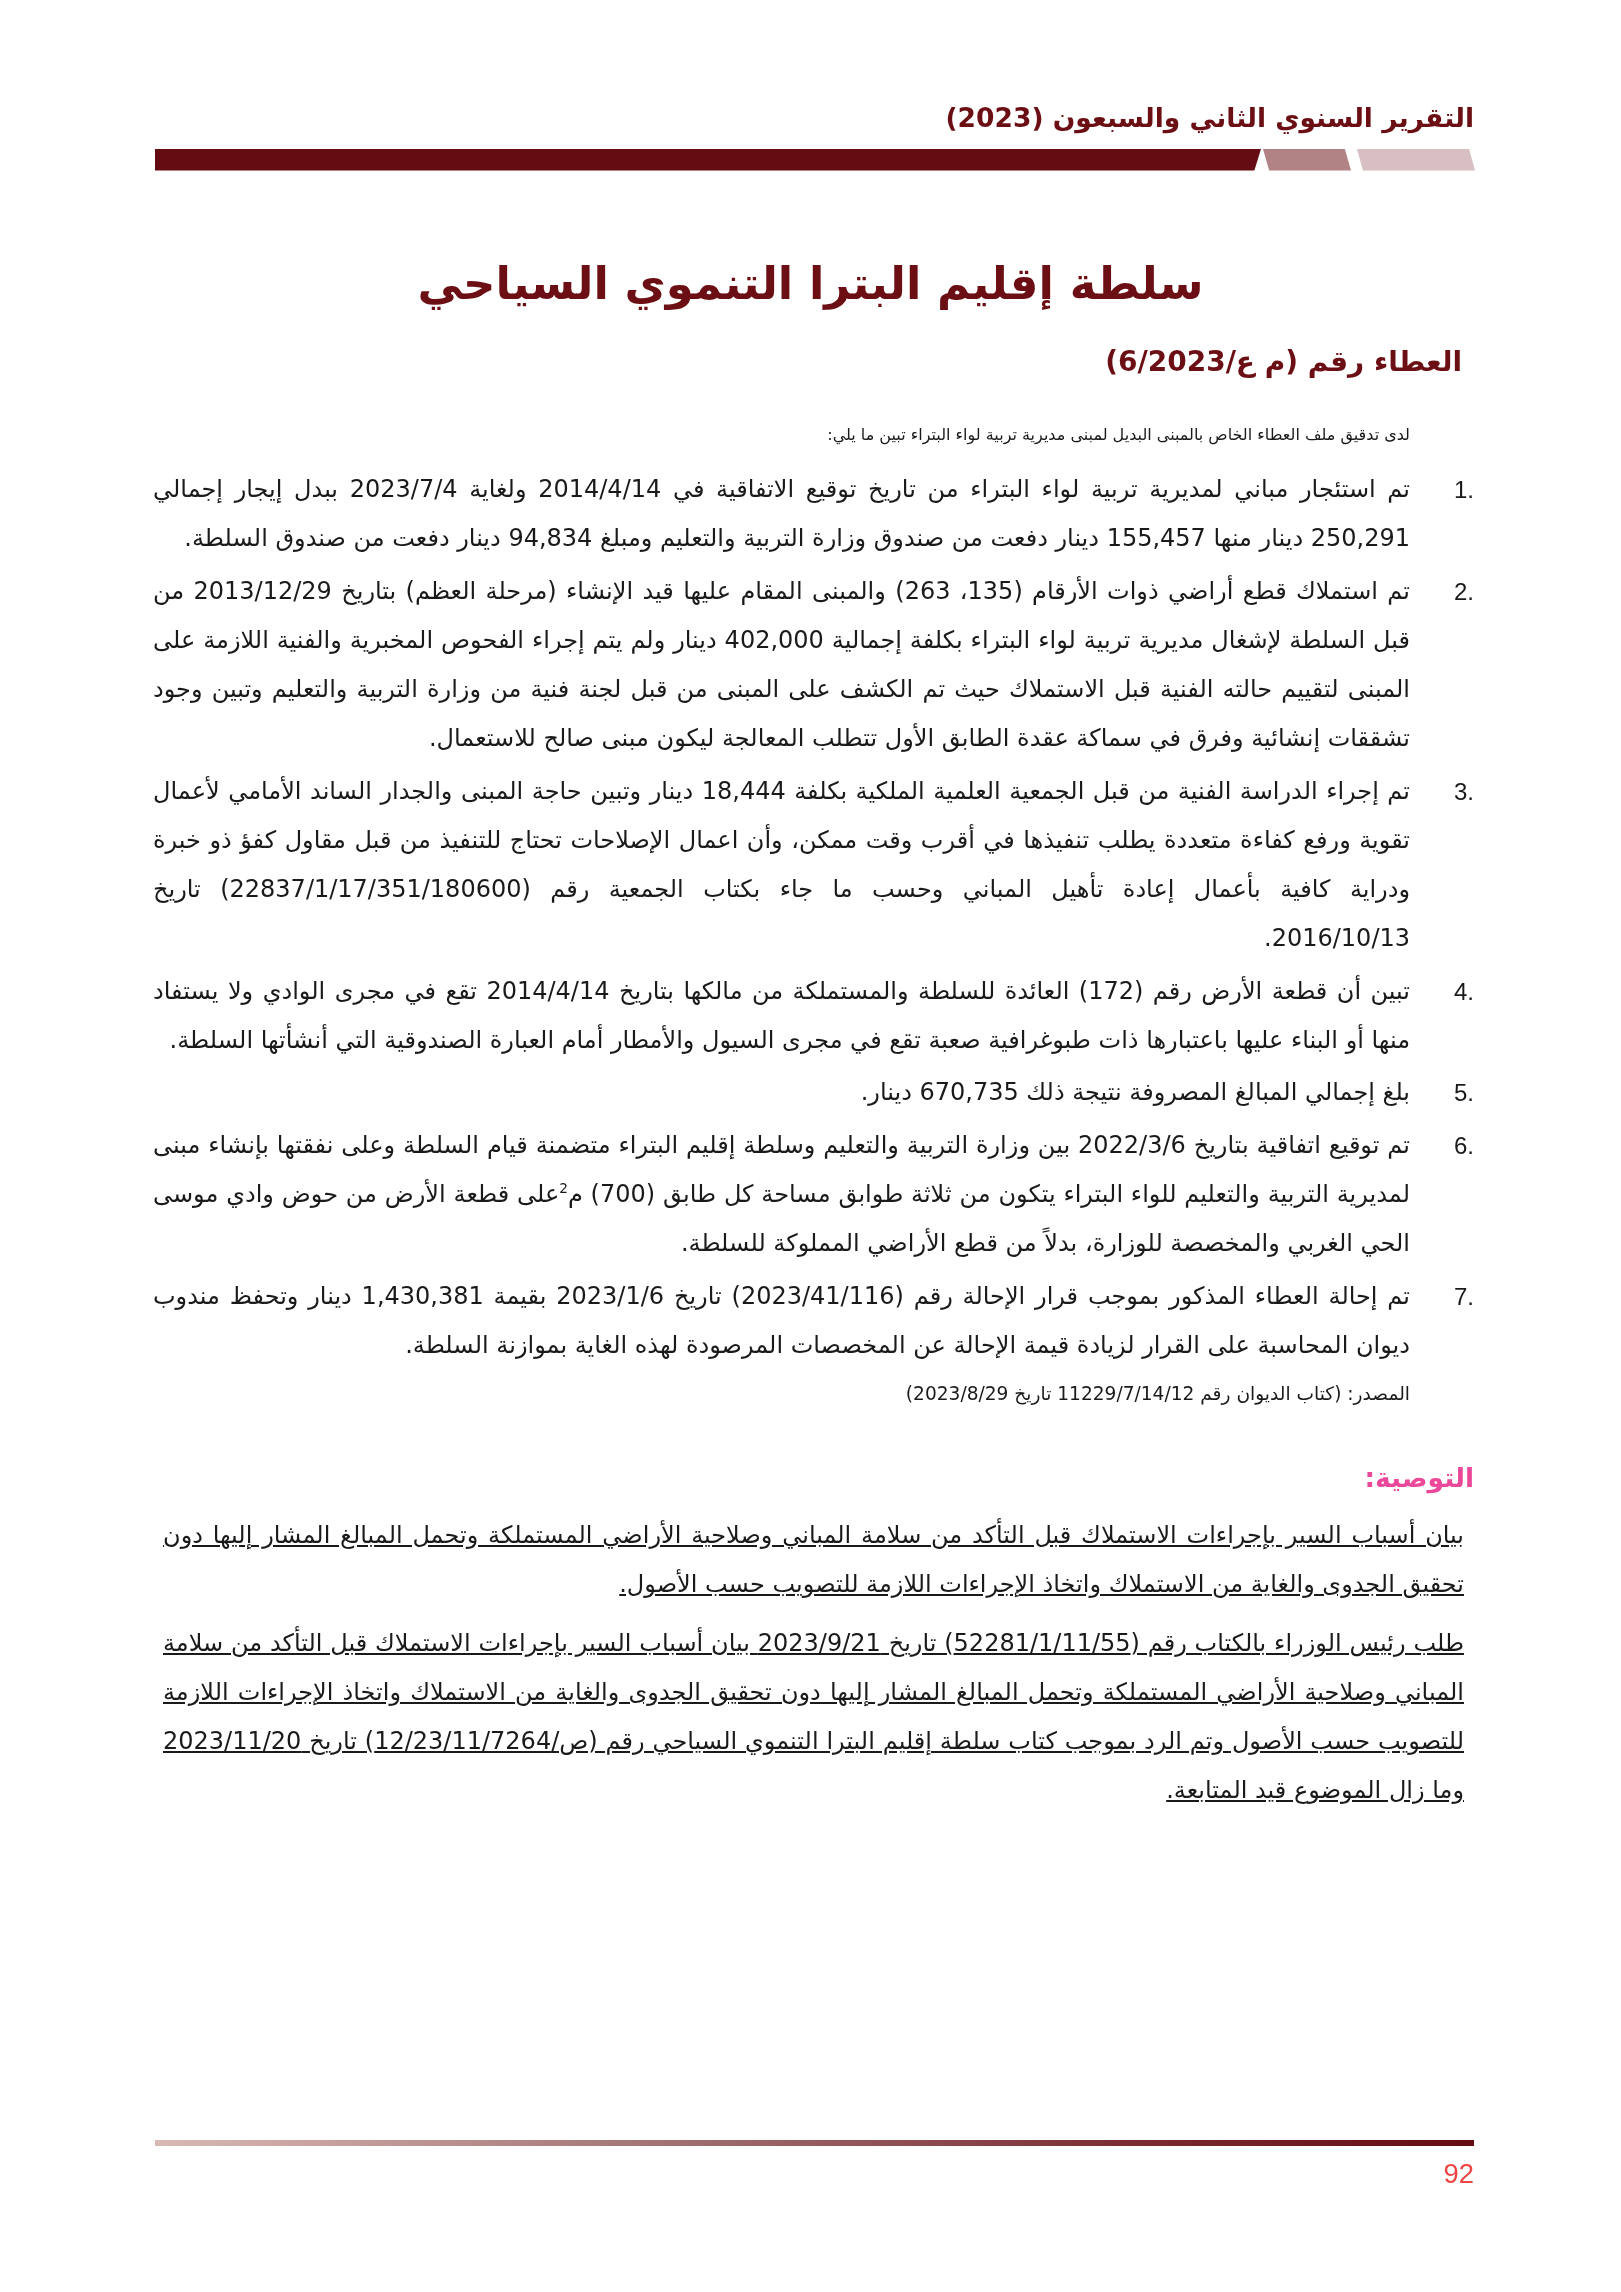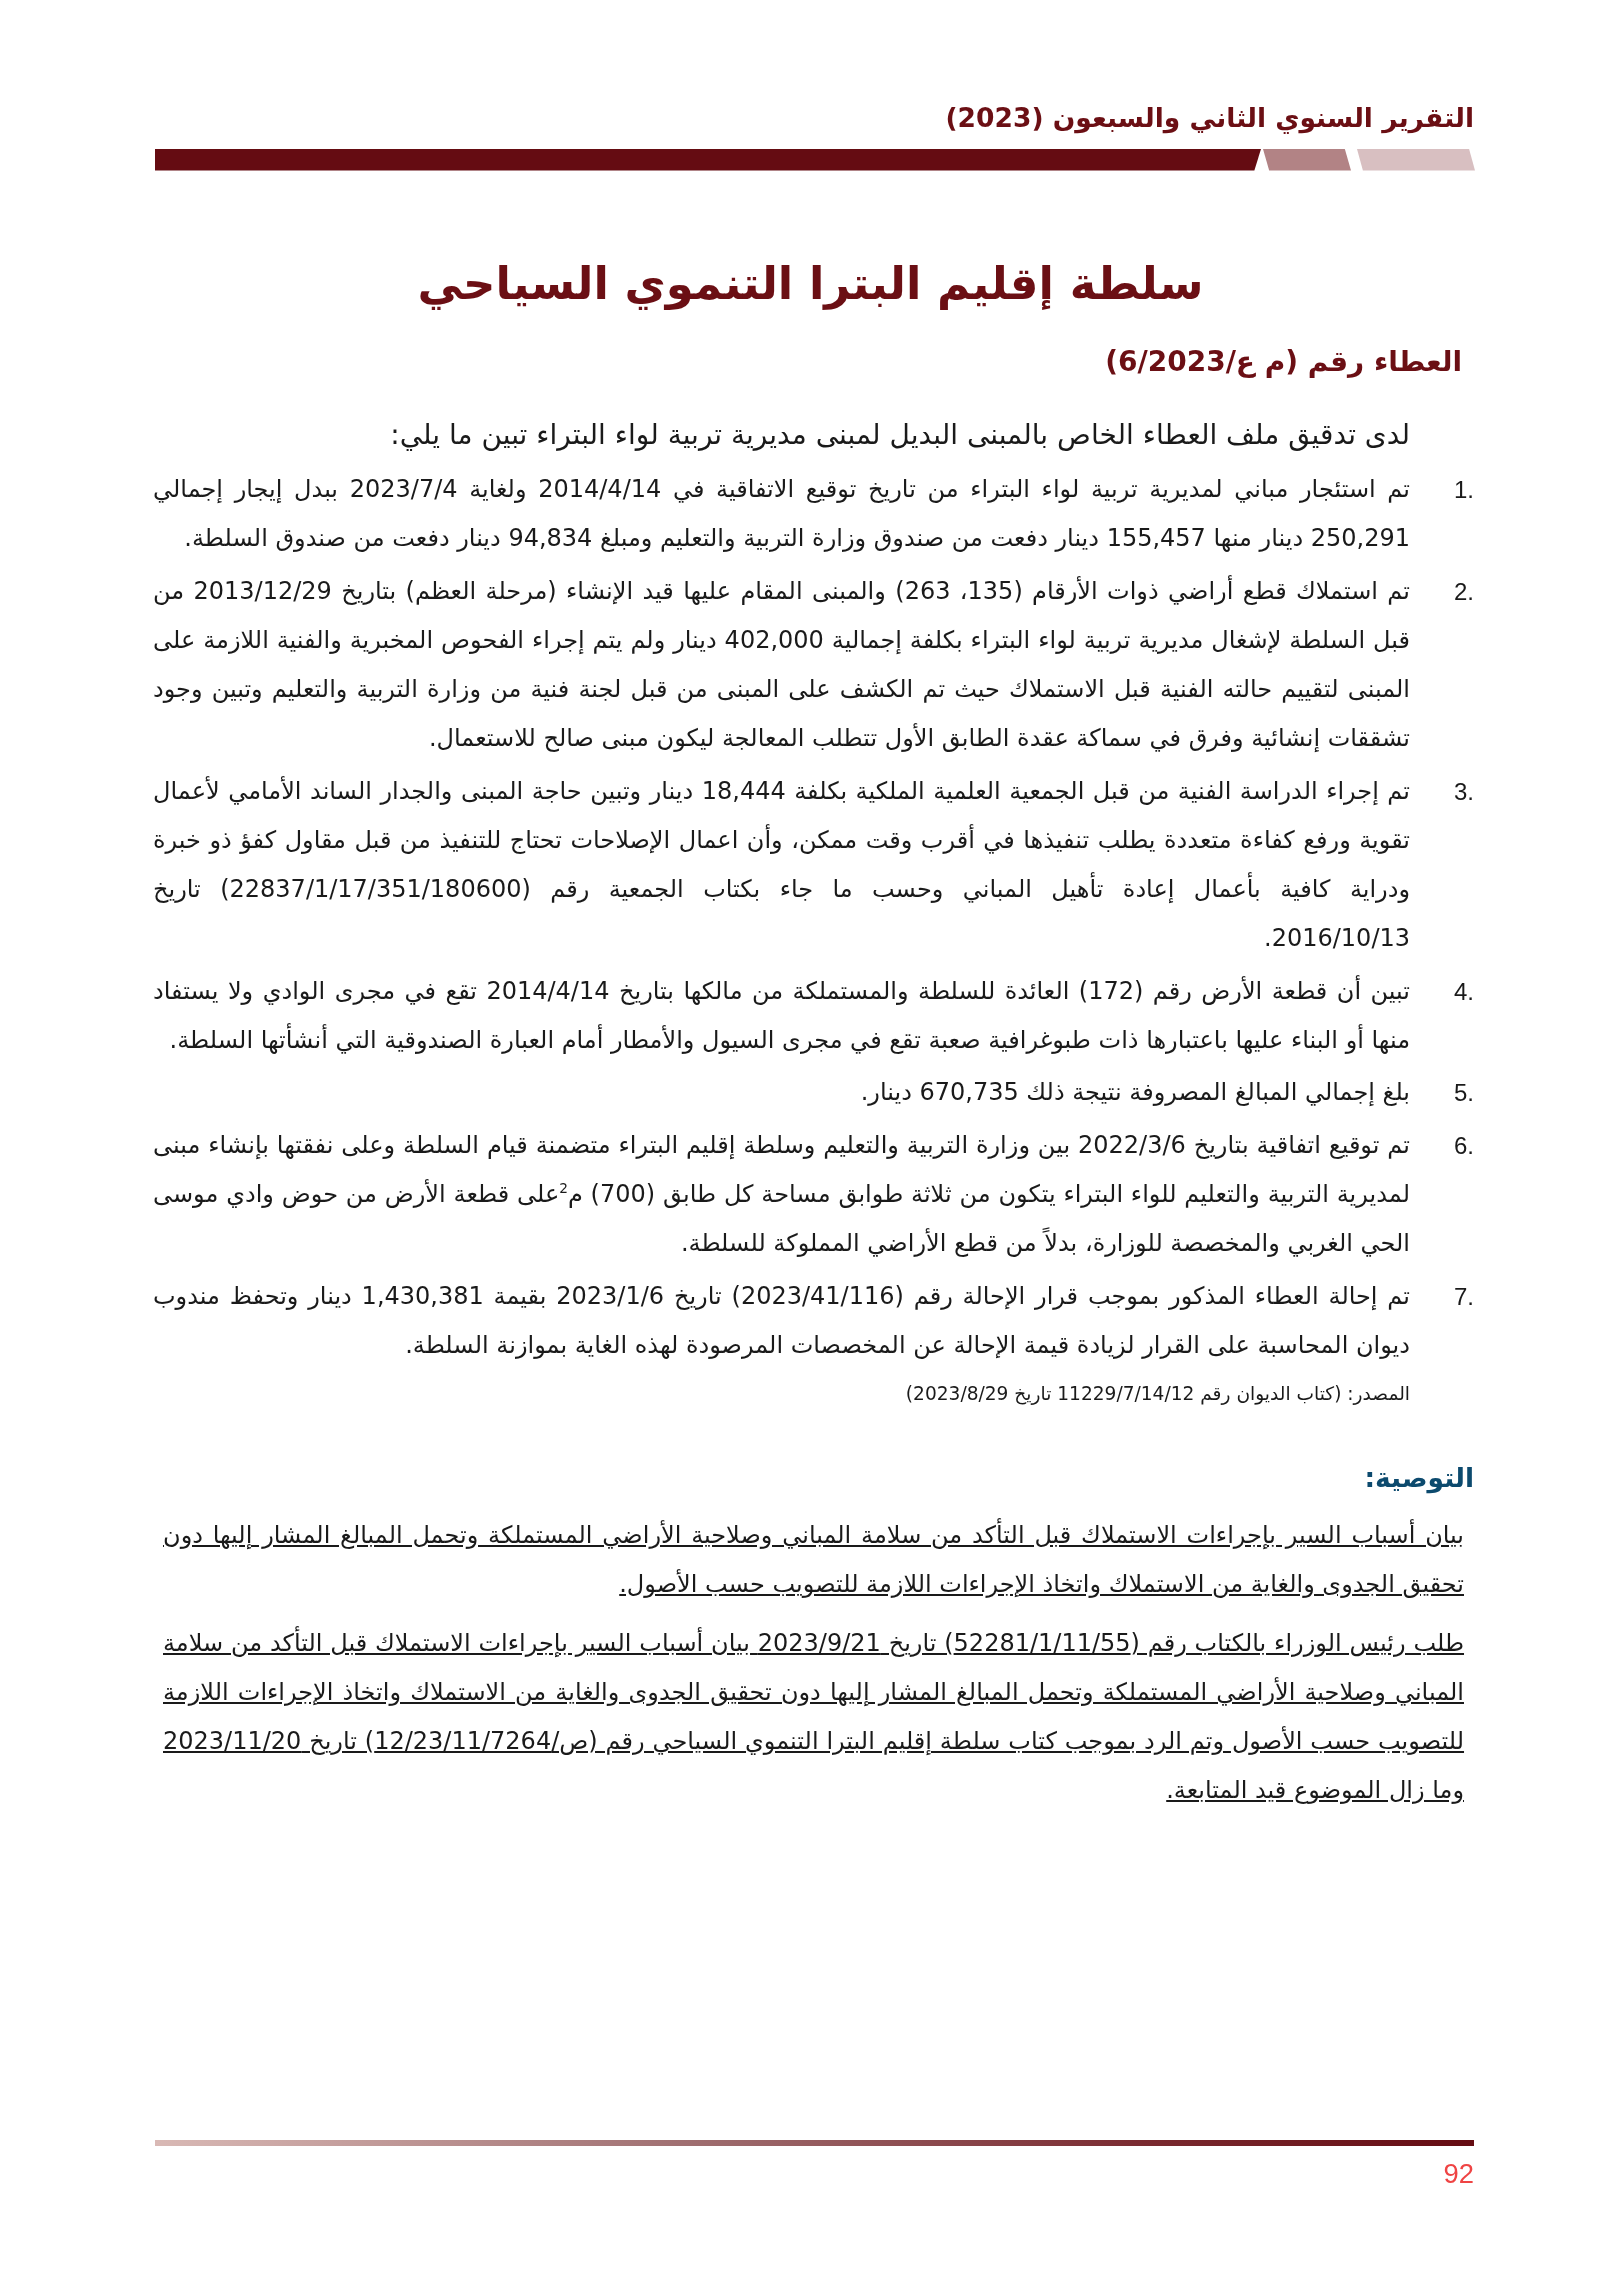--- a/index.html
+++ b/index.html
@@ -93,21 +93,21 @@
       position: absolute;
       top: 410px;
       right: 147px;
       width: 1321px;
       font-size: 24px;
       line-height: 49px;
       text-align: justify;
     }
     .intro {
       margin: 0 64px 5.9px 0;
-      font-size: 28px;
+      font-size: 16px;
     }
     .findings {
       list-style: none;
       margin: 0;
       padding: 0;
     }
     .finding {
       position: relative;
       padding-right: 64px;
       margin-bottom: 3.9px;
@@ -129,21 +129,21 @@
 
     .source {
       margin: 2px 64px 0 0;
       font-size: 18.6px;
       line-height: 39px;
     }
 
     .section-heading {
       font-family: "DejaVu Sans", sans-serif;
       font-weight: bold;
-      color: #0c4a6e;
+      color: #ec4899;
       font-size: 26.5px;
       margin: 45px 0 13.7px 0;
       line-height: 39px;
     }
     .para {
       margin: 10px;
       text-align: justify;
       text-decoration: underline;
     }
 

